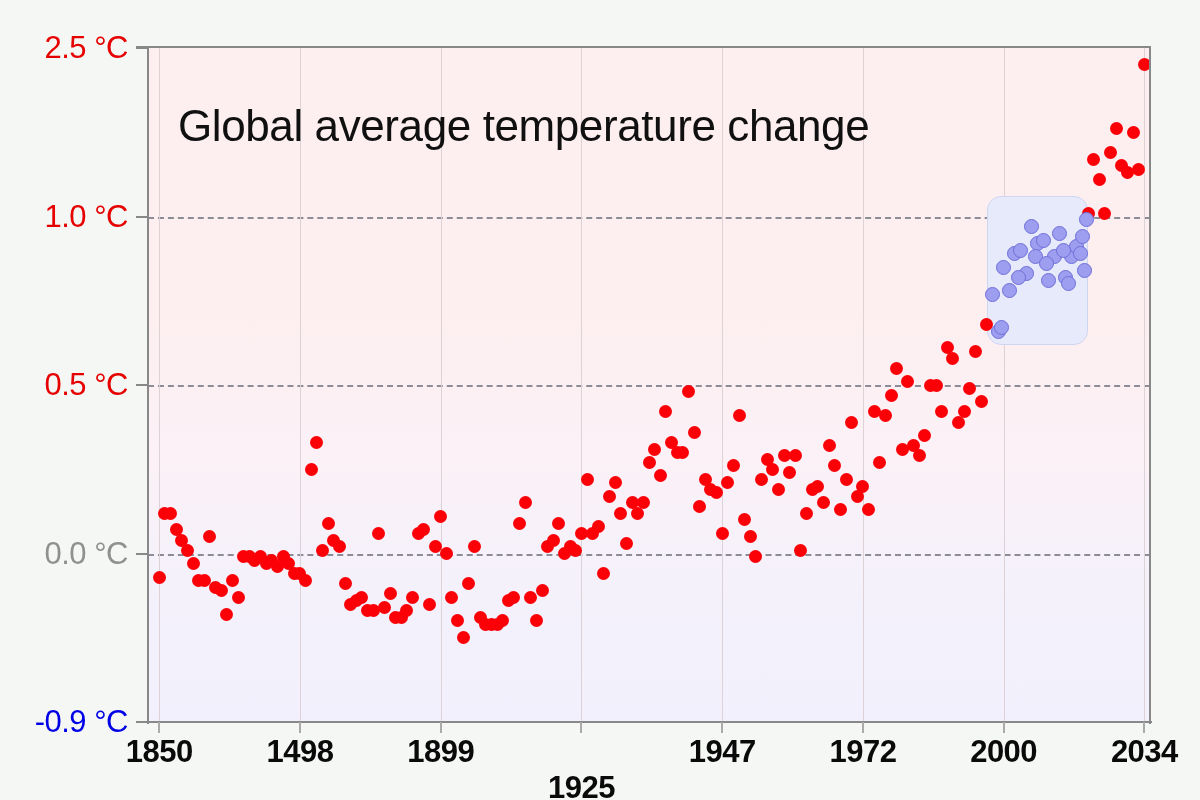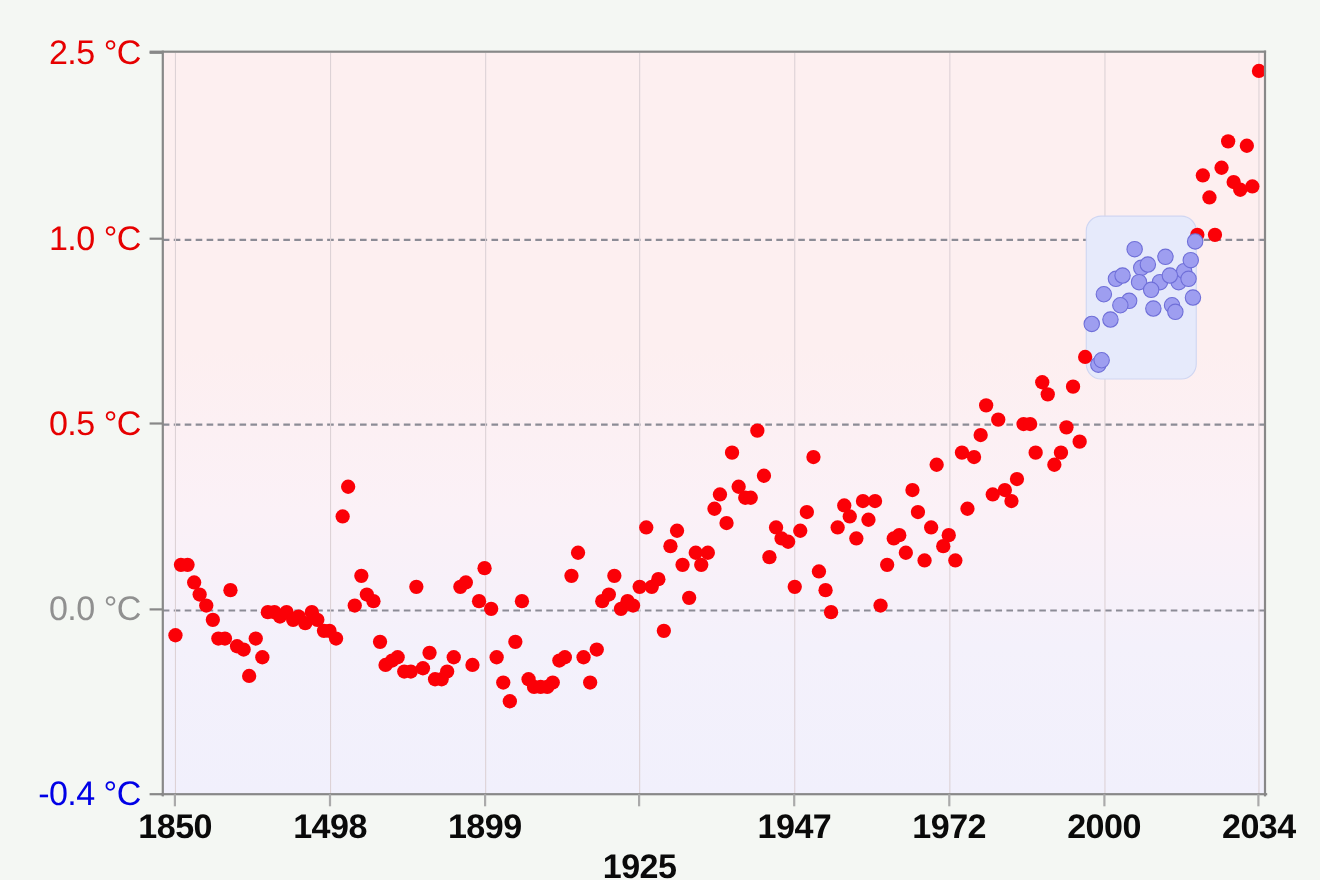--- a/index.html
+++ b/index.html
@@ -371,25 +371,26 @@
       <div class="xtick" style="left: 721.18px;"></div>
       <div class="xtick" style="left: 861.91px;"></div>
       <div class="xtick" style="left: 1002.64px;"></div>
       <div class="xtick" style="left: 1143.37px;"></div>
     </div>
   <div id="labels-layer">
       <div class="ylabel" style="color: rgb(230, 0, 0); top: 32px;">2.5 °C</div>
       <div class="ylabel" style="color: rgb(230, 0, 0); top: 200.5px;">1.0 °C</div>
       <div class="ylabel" style="color: rgb(230, 0, 0); top: 369px;">0.5 °C</div>
       <div class="ylabel" style="color: rgb(144, 144, 144); top: 537.5px;">0.0 °C</div>
-      <div class="ylabel" style="color: rgb(0, 0, 230); top: 706px;">-0.4 °C</div>
+      <div class="ylabel" style="color: rgb(0, 0, 230); top: 706px;">-0.9 °C</div>
       <div class="xlabel" style="left: 159.258px;">1850</div>
       <div class="xlabel" style="left: 299.989px;">1498</div>
       <div class="xlabel" style="left: 440.719px;">1899</div>
       <div class="xlabel" style="left: 581.449px; margin-top: 36px;">1925</div>
       <div class="xlabel" style="left: 722.18px;">1947</div>
       <div class="xlabel" style="left: 862.91px;">1972</div>
       <div class="xlabel" style="left: 1003.64px;">2000</div>
       <div class="xlabel" style="left: 1144.37px;">2034</div>
     </div>
 
+  <div id="chart-title">Global average temperature change</div>
 
 </div>
 
 </body></html>

